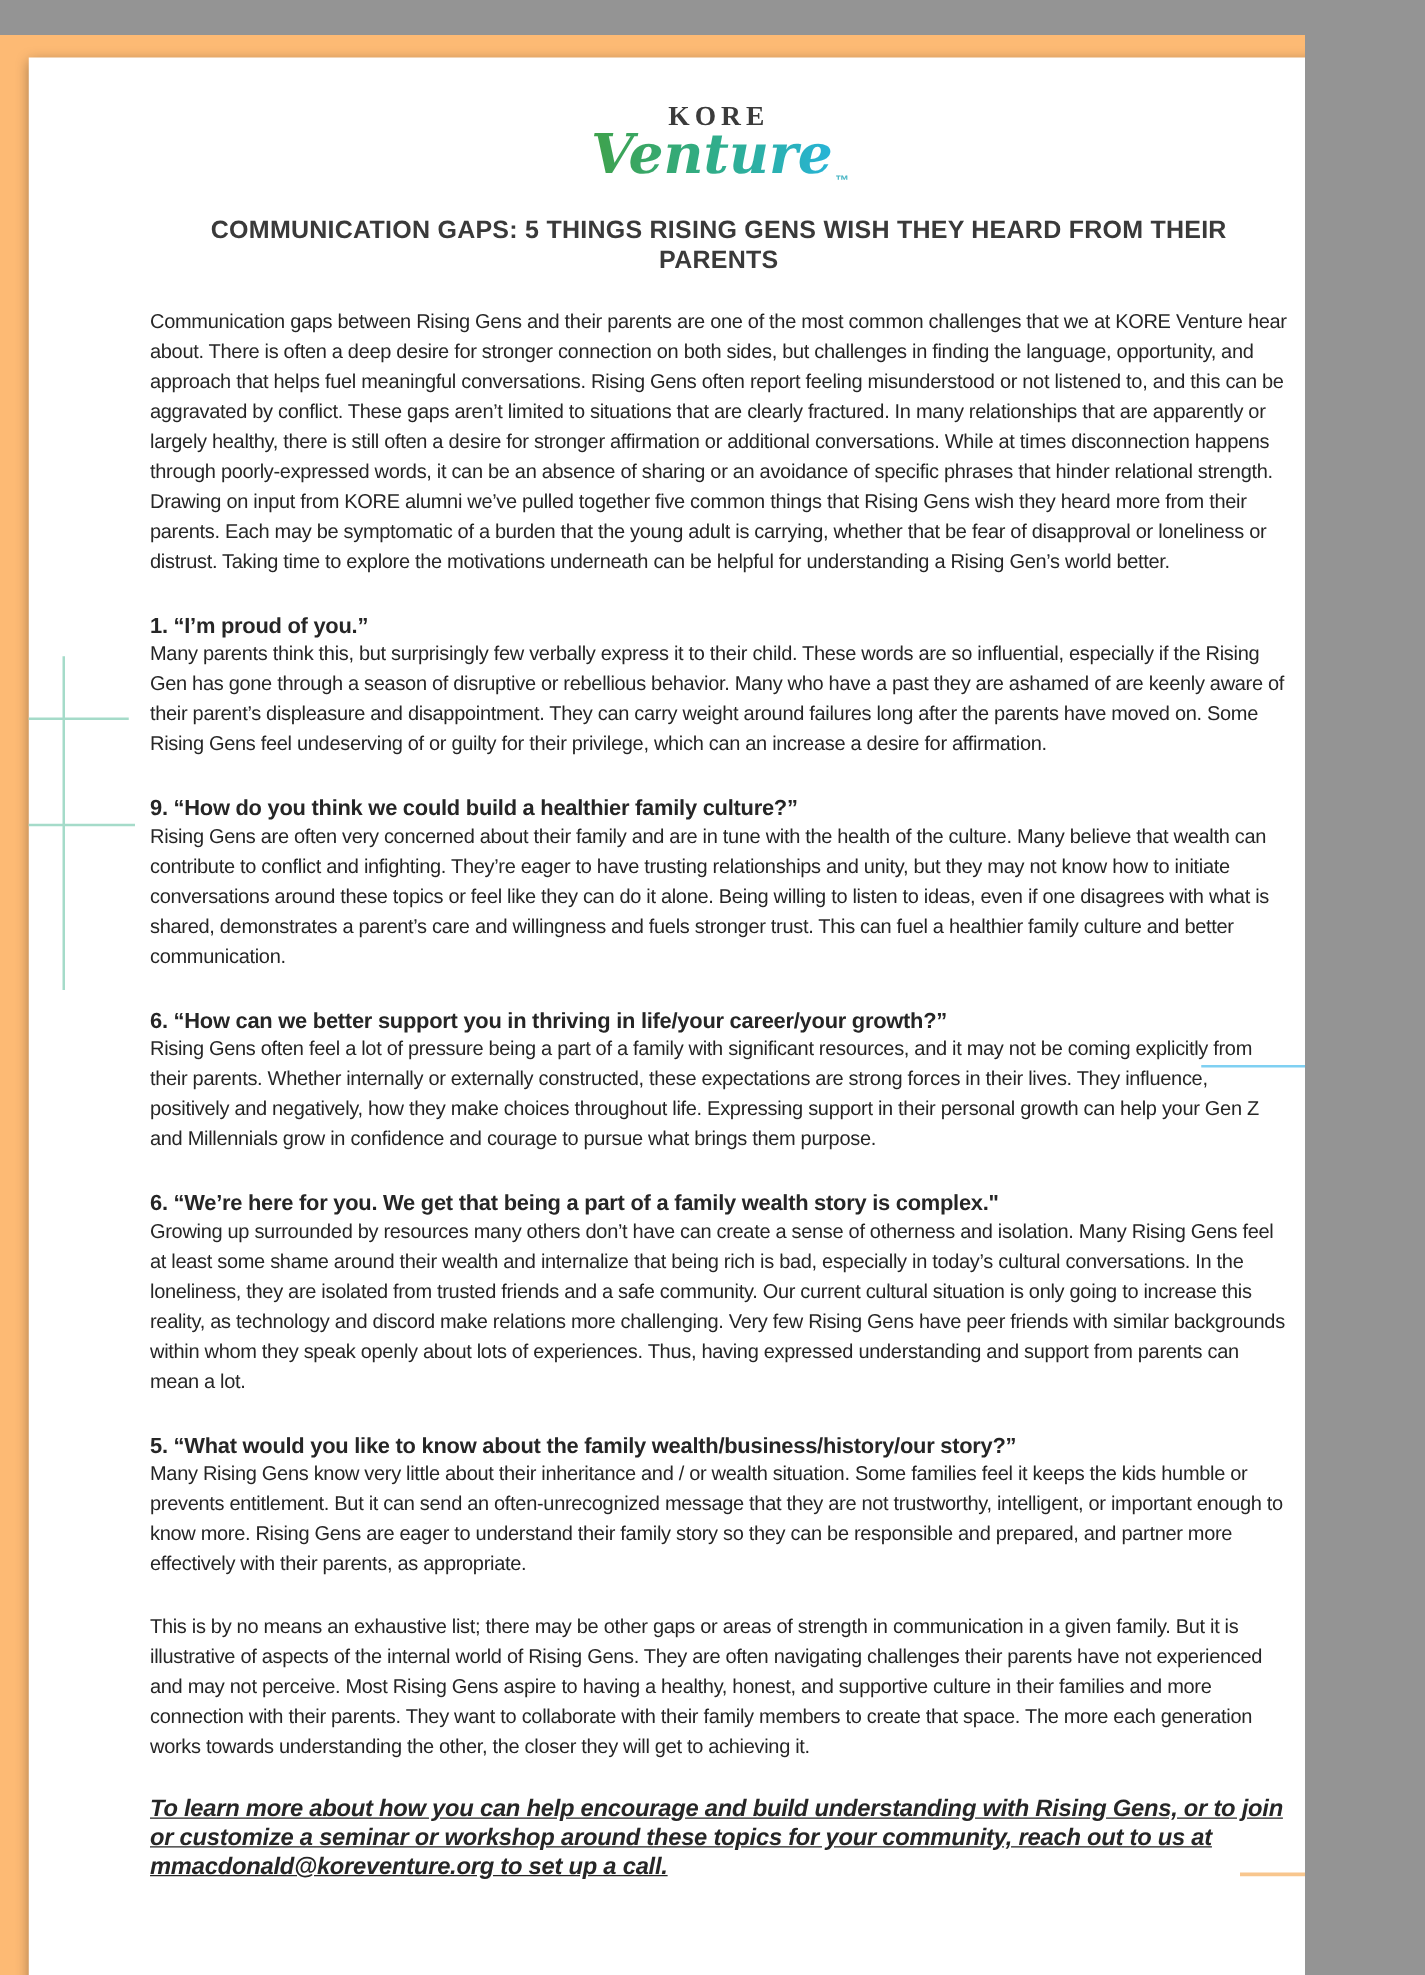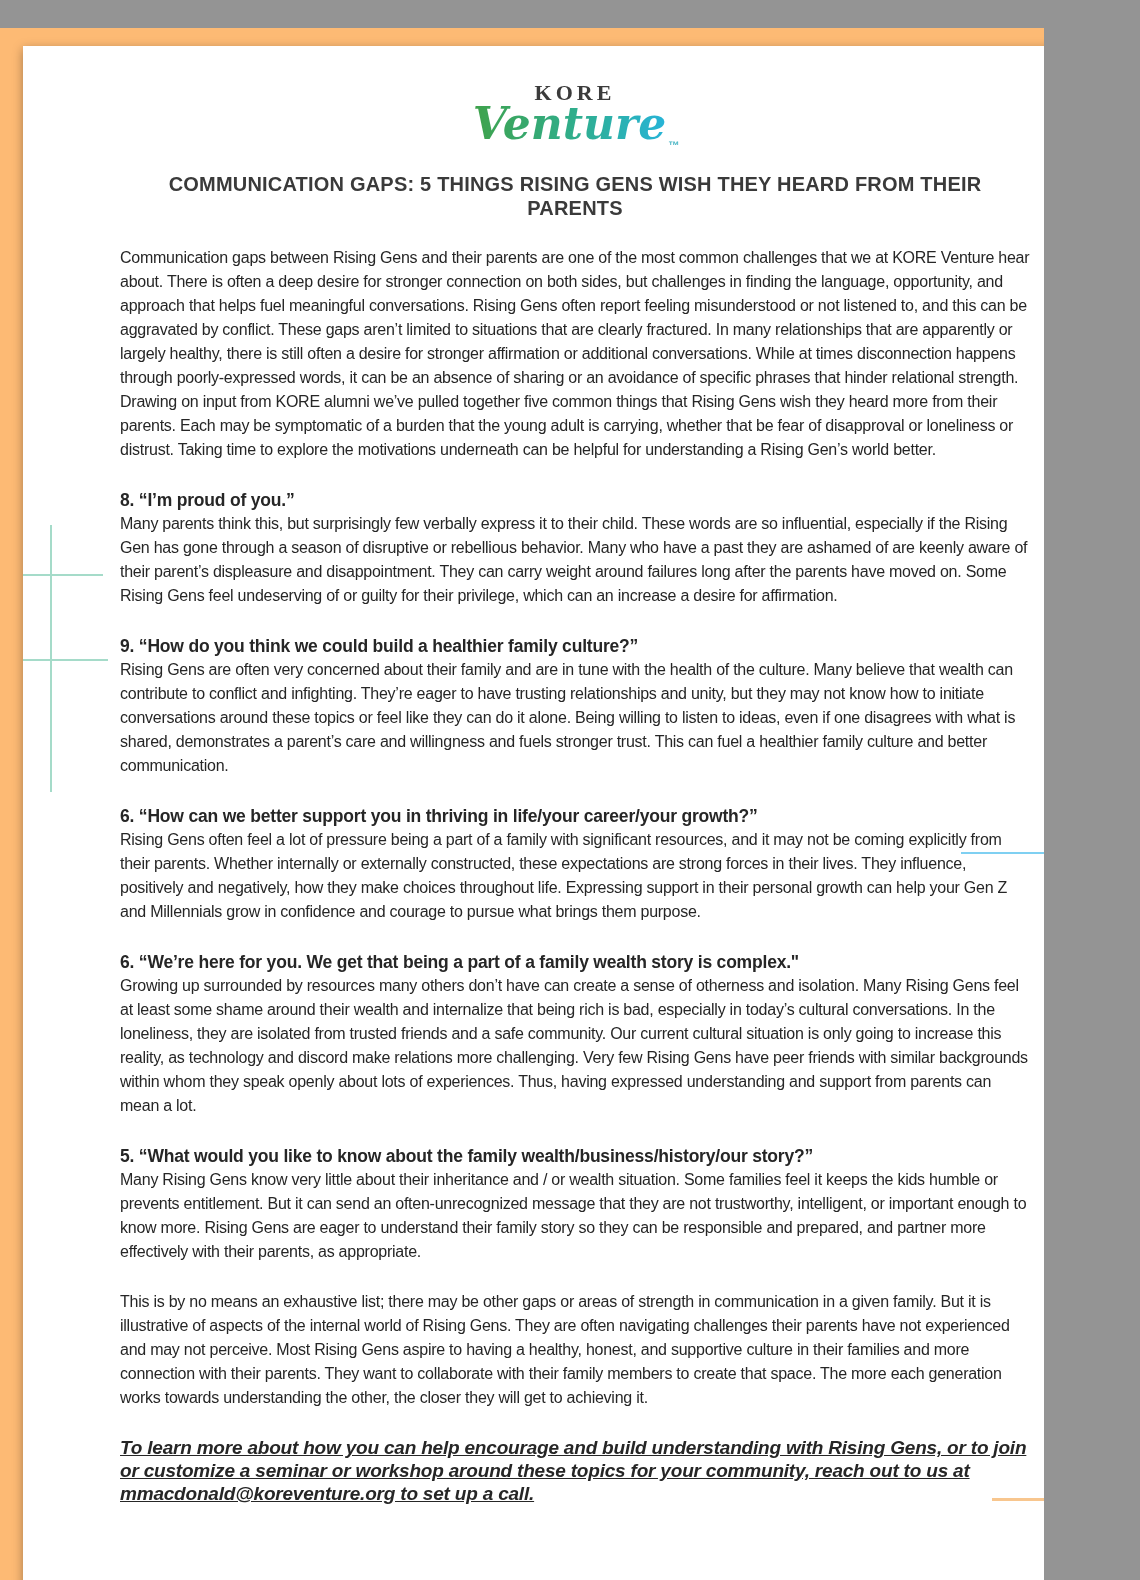--- a/index.html
+++ b/index.html
@@ -116,21 +116,21 @@
     <div class="logo">
       <div class="logo-kore">KORE</div>
       <div class="logo-venture"><span class="venture-script">Venture</span><span class="tm">™</span></div>
     </div>
 
     <h1 class="title">COMMUNICATION GAPS: 5 THINGS RISING GENS WISH THEY HEARD FROM THEIR PARENTS</h1>
 
     <p class="body-text">Communication gaps between Rising Gens and their parents are one of the most common challenges that we at KORE Venture hear about. There is often a deep desire for stronger connection on both sides, but challenges in finding the language, opportunity, and approach that helps fuel meaningful conversations. Rising Gens often report feeling misunderstood or not listened to, and this can be aggravated by conflict. These gaps aren’t limited to situations that are clearly fractured. In many relationships that are apparently or largely healthy, there is still often a desire for stronger affirmation or additional conversations. While at times disconnection happens through poorly-expressed words, it can be an absence of sharing or an avoidance of specific phrases that hinder relational strength. Drawing on input from KORE alumni we’ve pulled together five common things that Rising Gens wish they heard more from their parents. Each may be symptomatic of a burden that the young adult is carrying, whether that be fear of disapproval or loneliness or distrust. Taking time to explore the motivations underneath can be helpful for understanding a Rising Gen’s world better.</p>
 
     <div class="doc-section">
-      <h2 class="sec-heading">8. “I’m proud of you.”</h2>
+      <h2 class="sec-heading">1. “I’m proud of you.”</h2>
       <p class="body-text sec-body">Many parents think this, but surprisingly few verbally express it to their child. These words are so influential, especially if the Rising Gen has gone through a season of disruptive or rebellious behavior. Many who have a past they are ashamed of are keenly aware of their parent’s displeasure and disappointment. They can carry weight around failures long after the parents have moved on. Some Rising Gens feel undeserving of or guilty for their privilege, which can an increase a desire for affirmation.</p>
     </div>
 
     <div class="doc-section">
       <h2 class="sec-heading">9. “How do you think we could build a healthier family culture?”</h2>
       <p class="body-text sec-body">Rising Gens are often very concerned about their family and are in tune with the health of the culture. Many believe that wealth can contribute to conflict and infighting. They’re eager to have trusting relationships and unity, but they may not know how to initiate conversations around these topics or feel like they can do it alone. Being willing to listen to ideas, even if one disagrees with what is shared, demonstrates a parent’s care and willingness and fuels stronger trust. This can fuel a healthier family culture and better communication.</p>
     </div>
 
     <div class="doc-section">
       <h2 class="sec-heading">6. “How can we better support you in thriving in life/your career/your growth?”</h2>

